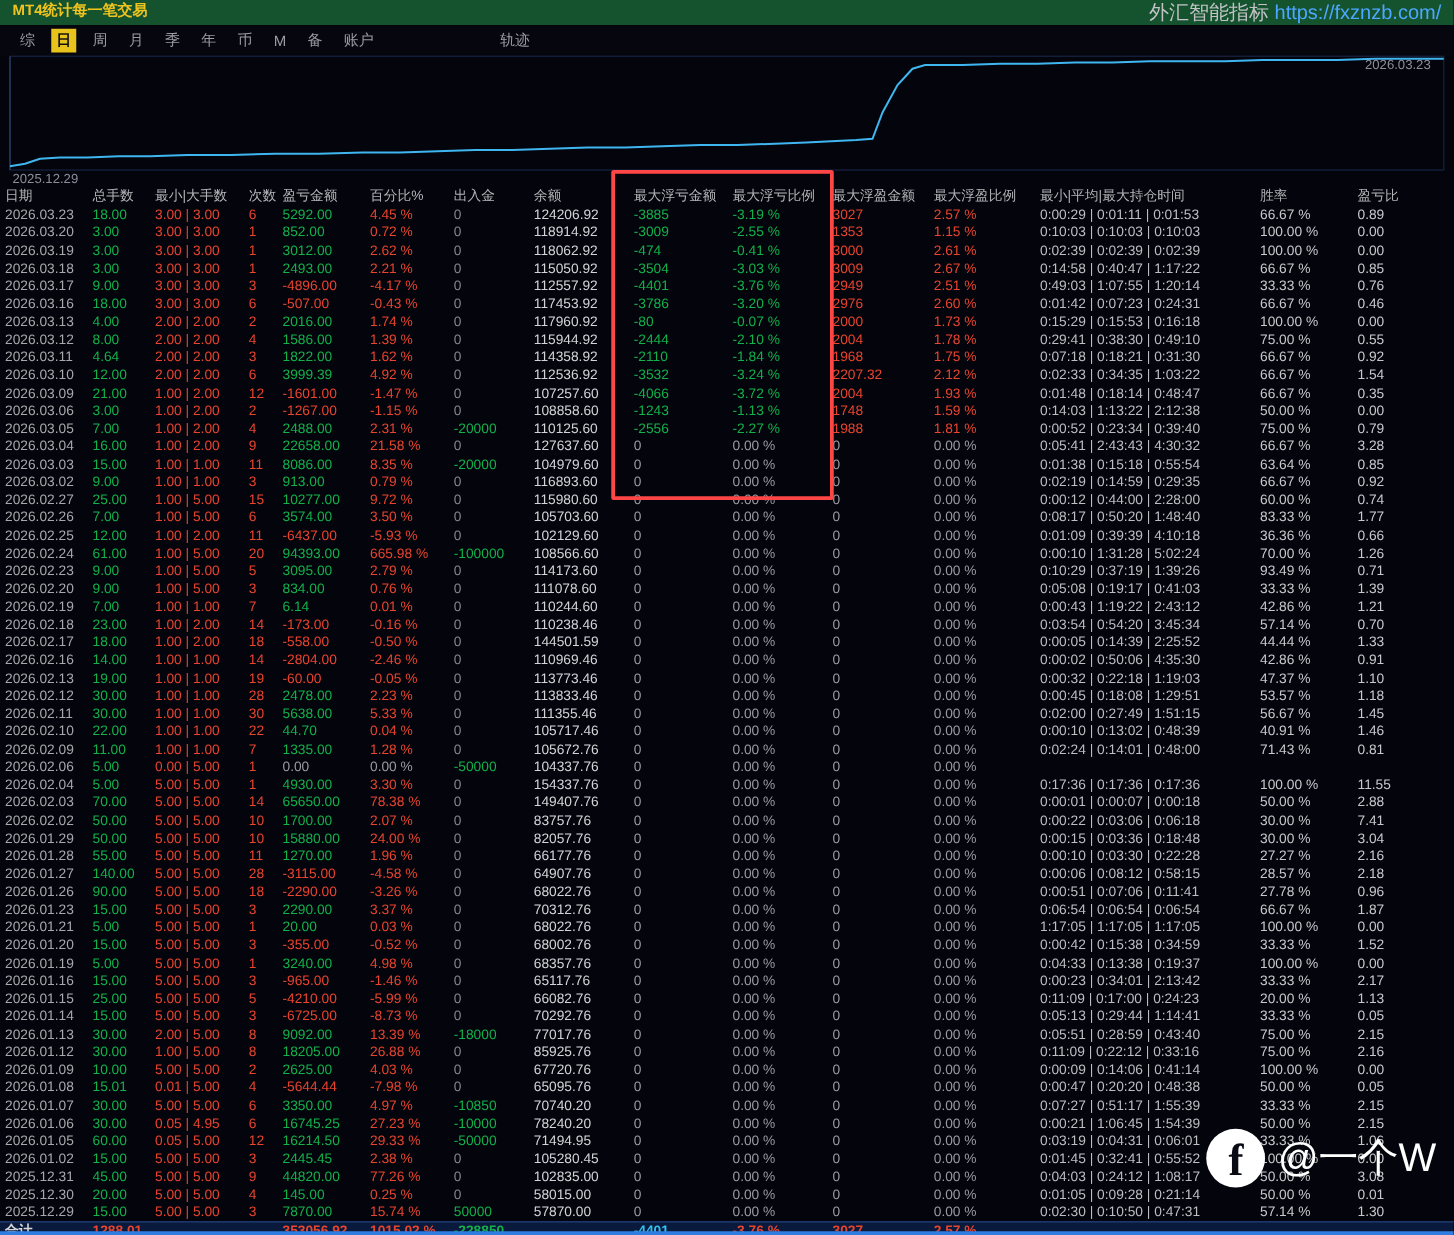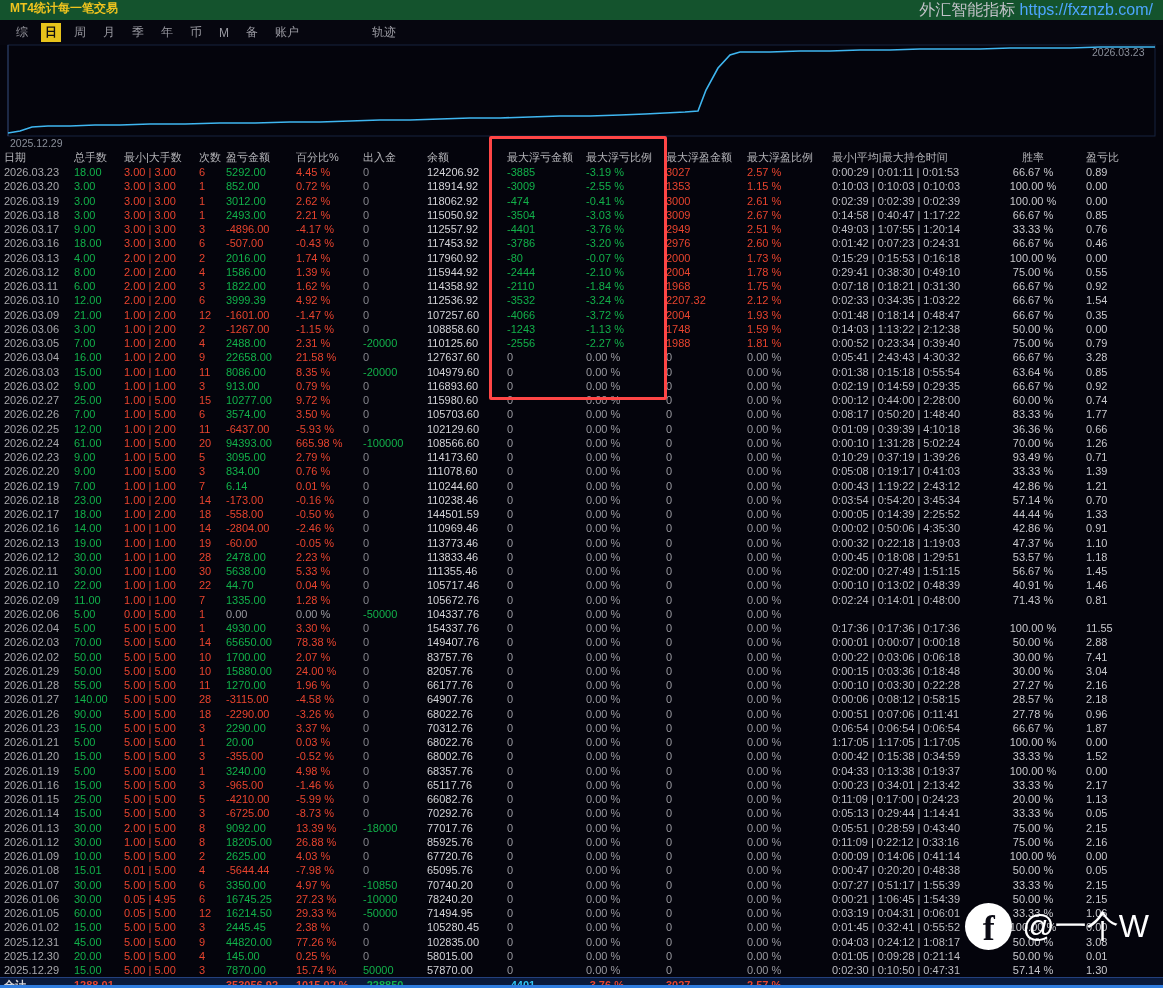--- a/index.html
+++ b/index.html
@@ -9,35 +9,35 @@
   #titlebar{position:absolute;top:0;left:0;right:0;height:20px;background:#14532d;
             display:flex;justify-content:space-between;align-items:flex-start;padding:0 10px;box-sizing:border-box}
   .apptitle{color:#f0c41e;font-size:12px;font-weight:bold}
   .brand{font-size:16px;color:#c2c2c8}
   .brand .url{color:#4da6ff;cursor:pointer}
   
   #menubar{position:absolute;top:20px;left:0;right:0;height:25px;background:#06060f;
            display:flex;align-items:center;padding-left:12px;font-size:12px;color:#9a9aa2}
   .mitem{margin-right:9px;padding:1px 4px;cursor:pointer;white-space:nowrap}
   .mitem.active{background:#e7c31b;color:#101010;font-weight:bold}
-  .mitem.trail{margin-left:56px}
+  .mitem.trail{margin-left:84px}
   
   #chart-svg{position:absolute;left:0;top:0}
   .axis-label{position:absolute;font-size:10.5px;color:#8a8f9a}
   #lbl-start{left:10px;top:137px}
   #lbl-end{left:1092px;top:46px}
   
   .trow,#thead-row{display:grid;
     grid-template-columns:74px 50px 75px 27px 70px 67px 64px 80px 79px 80px 81px 85px 176px 62px 1fr;}
   #thead{position:absolute;top:150px;left:0;right:0;height:15px;color:#b4b4b8;font-size:11px;line-height:15px}
   #tbody{position:absolute;top:165px;left:0;right:0}
   .trow{height:14.25px;line-height:14.35px;font-size:11px}
   .trow>span,#thead-row>span{overflow:hidden;white-space:nowrap;display:block}
   .trow>span:first-child,#thead-row>span:first-child{padding-left:4px}
-  .trow>span:nth-child(14),#thead-row>span:nth-child(14){text-align:center;padding-right:12px}
+  .trow>span:nth-child(14),#thead-row>span:nth-child(14){text-align:left;padding-right:12px}
   .trow>span:nth-child(15),#thead-row>span:nth-child(15){padding-left:16px}
   #thead-row>span{cursor:pointer}
   .c-date{color:#a8a8ac}
   .c-g{color:#12b14a}
   .c-r{color:#e8442e}
   .c-w{color:#d4d4d8}
   .c-t{color:#bdbdc2}
   .c-l{color:#c8c8cc}
   .c-dim{color:#9a9aa0}
   .c-dim2{color:#85858c}
@@ -241,21 +241,21 @@
       <span class="c-g">-2444</span>
       <span class="c-g">-2.10 %</span>
       <span class="c-r">2004</span>
       <span class="c-r">1.78 %</span>
       <span class="c-t">0:29:41 | 0:38:30 | 0:49:10</span>
       <span class="c-l">75.00 %</span>
       <span class="c-l">0.55</span>
     </div>
     <div class="trow">
       <span class="c-date">2026.03.11</span>
-      <span class="c-g">6.00</span>
+      <span class="c-g">4.64</span>
       <span class="c-r">2.00 | 2.00</span>
       <span class="c-r">3</span>
       <span class="c-g">1822.00</span>
       <span class="c-r">1.62 %</span>
       <span class="c-dim2">0</span>
       <span class="c-w">114358.92</span>
       <span class="c-g">-2110</span>
       <span class="c-g">-1.84 %</span>
       <span class="c-r">1968</span>
       <span class="c-r">1.75 %</span>

